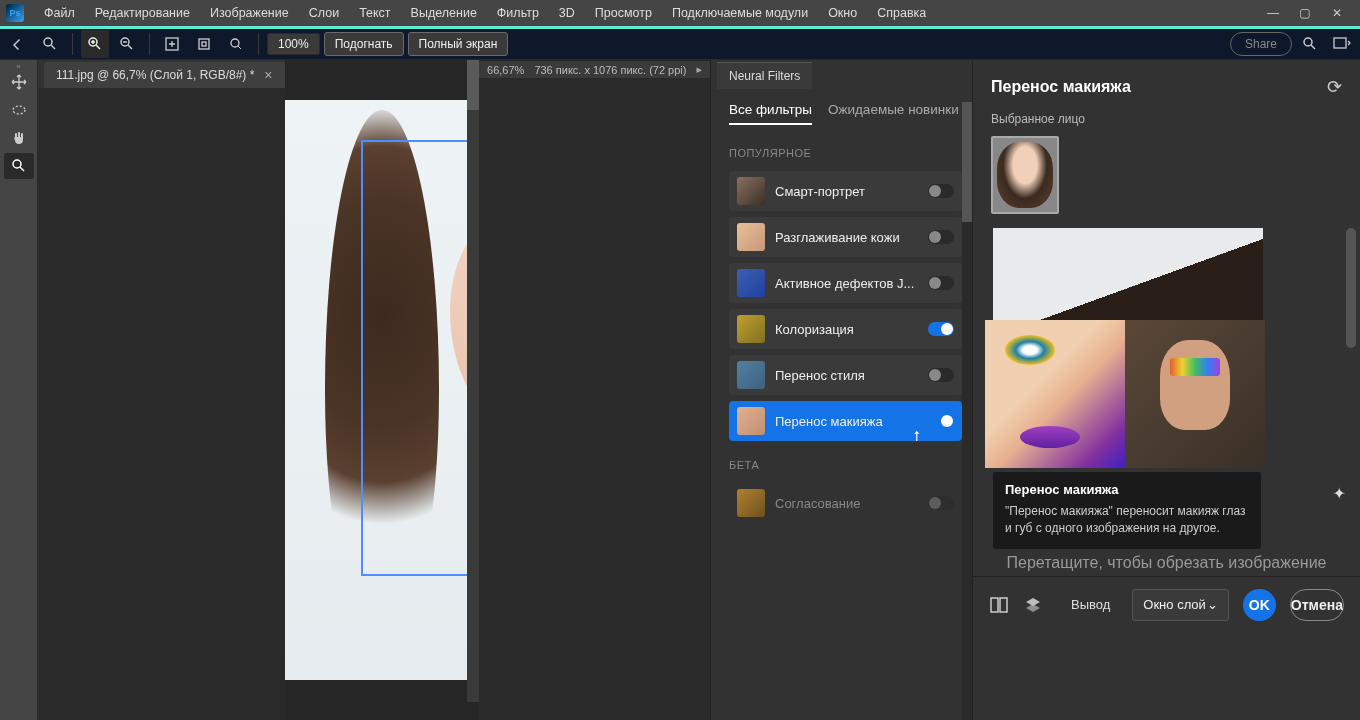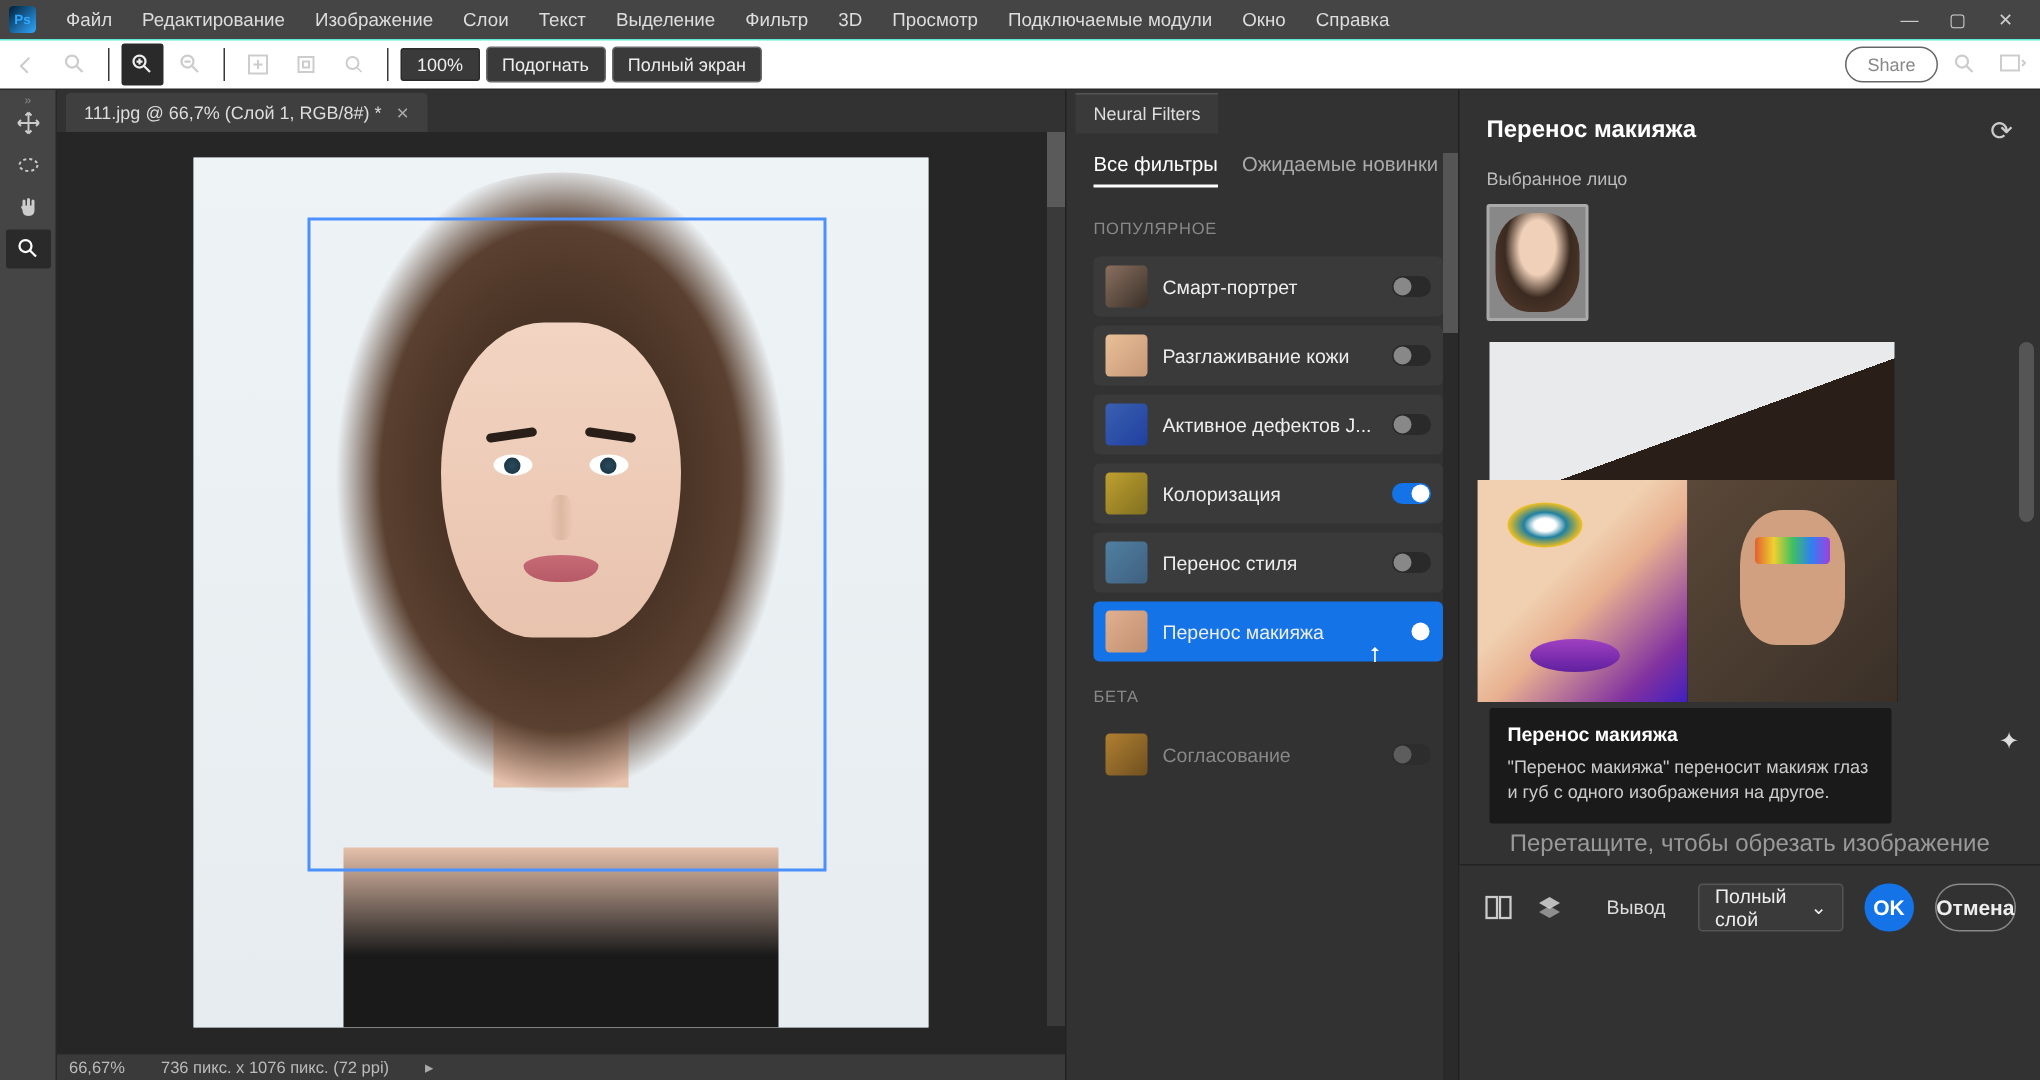--- a/index.html
+++ b/index.html
@@ -2,33 +2,33 @@
 <html><head>
 <meta charset="utf-8">
 <style>
 *{margin:0;padding:0;box-sizing:border-box;font-family:"Segoe UI",Arial,sans-serif;user-select:none}
 body{background:#323232;color:#ccc;font-size:12px;width:1360px;height:720px;overflow:hidden;position:relative}
 .menubar{height:26px;background:#454545;display:flex;align-items:center;padding:0 6px}
 .ps-logo{width:18px;height:18px;background:linear-gradient(135deg,#001e36,#31a8ff);border-radius:3px;display:flex;align-items:center;justify-content:center;color:#31a8ff;font-size:9px;font-weight:700;margin-right:10px}
 .menu-item{padding:0 10px;color:#ddd;font-size:12.5px;cursor:default}
 .win-controls{margin-left:auto;display:flex;gap:14px;padding-right:8px}
 .win-btn{width:18px;height:18px;display:flex;align-items:center;justify-content:center;color:#ccc}
-.optionsbar{height:34px;background:#ffffff;border-top:1px solid #5eead4;border-bottom:1px solid #282828;display:flex;align-items:center;padding:0 4px;gap:4px}
+.optionsbar{height:34px;background:#0f172a;border-top:3px solid #5eead4;border-bottom:1px solid #282828;display:flex;align-items:center;padding:0 4px;gap:4px}
 .opt-btn{width:28px;height:28px;display:flex;align-items:center;justify-content:center;color:#ccc;border-radius:2px}
 .opt-btn.active{background:#2a2a2a}
 .sep{width:1px;height:22px;background:#383838;margin:0 4px}
 .zoom-box{background:#3a3a3a;border:1px solid #2a2a2a;padding:3px 10px;border-radius:2px;color:#eee;font-size:12px}
 .fit-btn{background:#3a3a3a;border:1px solid #6a6a6a;padding:4px 10px;border-radius:3px;color:#eee;font-size:12px}
 .share-btn{margin-left:auto;padding:4px 14px;border:1px solid #666;border-radius:12px;color:#888;font-size:12px}
 .main{display:flex;height:660px}
 .left-toolbar{width:38px;background:#454545;display:flex;flex-direction:column;align-items:center;padding-top:2px;border-right:1px solid #282828}
 .tool-slot{width:30px;height:26px;display:flex;align-items:center;justify-content:center;margin:1px 0;border-radius:2px;color:#ccc}
 .tool-slot.active{background:#2a2a2a;color:#fff}
 .tool-handle{width:10px;height:6px;display:flex;justify-content:center;color:#888;font-size:8px}
-.doc-area{width:672px;display:flex;flex-direction:column;background:#2a2a2a}
+.doc-area{width:672px;display:flex;flex-direction:row;background:#2a2a2a}
 .tab-strip{height:28px;background:#323232;display:flex;align-items:flex-end}
 .doc-tab{height:26px;background:#3f3f3f;padding:0 12px;display:flex;align-items:center;gap:10px;color:#ddd;font-size:12px;border-top-left-radius:3px;border-top-right-radius:3px;margin-left:6px}
 .tab-close{color:#aaa;font-size:14px}
 .canvas-wrap{flex:1;background:#262626;display:flex;align-items:center;justify-content:center;position:relative;overflow:hidden}
 .canvas{width:490px;height:580px;background:#e8eef2;position:relative;overflow:hidden}
 .portrait{position:absolute;inset:0}
 .face-bg{position:absolute;inset:0;background:linear-gradient(180deg,#eef3f6 0%,#e6ecef 100%)}
 .hair{position:absolute;left:40px;right:40px;top:10px;bottom:60px;background:radial-gradient(ellipse 200px 280px at 50% 40%,#3d2a1f 0%,#4a3426 40%,#5a4030 60%,transparent 75%);border-radius:50% 50% 40% 40%/55% 55% 45% 45%}
 .face{position:absolute;left:165px;top:110px;width:160px;height:210px;background:linear-gradient(180deg,#f2d4c2 0%,#e8c3ae 100%);border-radius:45% 45% 40% 40%/50% 50% 55% 55%}
 .eye{position:absolute;width:26px;height:14px;background:#fff;border-radius:50%;top:88px}
@@ -36,21 +36,21 @@
 .eye.l{left:35px}.eye.r{right:35px}
 .brow{position:absolute;width:34px;height:6px;background:#2a1f18;top:72px;border-radius:3px}
 .brow.l{left:30px;transform:rotate(-8deg)}.brow.r{right:30px;transform:rotate(8deg)}
 .nose{position:absolute;left:72px;top:115px;width:16px;height:30px;background:linear-gradient(90deg,transparent,#dcb8a2,transparent);border-radius:40%}
 .lips{position:absolute;left:55px;top:155px;width:50px;height:18px;background:linear-gradient(180deg,#c76b77,#b55a66);border-radius:50% 50% 45% 45%/40% 40% 60% 60%}
 .neck{position:absolute;left:200px;top:300px;width:90px;height:120px;background:#e8c3ae}
 .shoulders{position:absolute;left:100px;right:100px;bottom:0;height:120px;background:linear-gradient(180deg,#e6c1ac,#1a1a1a 60%)}
 .selection-box{position:absolute;left:76px;top:40px;width:346px;height:436px;border:2px solid #4a90ff;background:transparent}
 .vscroll{position:absolute;right:0;top:0;bottom:18px;width:12px;background:#3a3a3a}
 .vscroll-thumb{position:absolute;top:0;width:100%;height:50px;background:#5a5a5a}
-.statusbar{height:18px;background:#3a3a3a;display:flex;align-items:center;padding:0 8px;gap:24px;color:#bbb;font-size:11px;border-top:1px solid #282828}
+.statusbar{height:18px;background:#3a3a3a;display:flex;align-items:center;padding:0 8px;gap:10px;color:#bbb;font-size:11px;border-top:1px solid #282828}
 .status-arrow{color:#aaa}
 .nf-panel{width:262px;background:#323232;display:flex;flex-direction:column;border-left:1px solid #222}
 .nf-header{height:30px;display:flex;align-items:center}
 .nf-tab{padding:6px 12px;background:#3a3a3a;color:#ddd;font-size:12px;border-top:1px solid #555;margin-left:6px}
 .nf-body{flex:1;padding:12px 10px 0 18px;overflow:hidden;position:relative}
 .nf-scrollbar{position:absolute;right:0;top:12px;bottom:0;width:10px;background:#2a2a2a}
 .nf-scrollbar-thumb{position:absolute;top:0;width:100%;height:120px;background:#555}
 .nf-filtertabs{display:flex;gap:16px;margin-bottom:22px}
 .ft{color:#aaa;font-size:13.5px;padding-bottom:6px;cursor:default}
 .ft.active{color:#fff;border-bottom:2px solid #fff}
@@ -345,20 +345,20 @@
         </div>
       <div class="bb-icon">
           <svg width="20" height="20" viewBox="0 0 20 20" fill="#ccc">
             <path d="M10 3l7 4-7 4-7-4z" opacity=".9"></path>
             <path d="M10 9l7 4-7 4-7-4z" opacity=".6"></path>
           </svg>
         </div>
       <div class="bb-spacer"></div>
       <span class="bb-label">Вывод</span>
       <div class="bb-select">
-        <span>Полный слой</span>
+        <span>Окно слой</span>
         <span>⌄</span>
       </div>
       <button class="bb-ok">OK</button>
       <button class="bb-cancel">Отмена</button>
     </div>
   </div>
 </div>
 
 </body></html>

